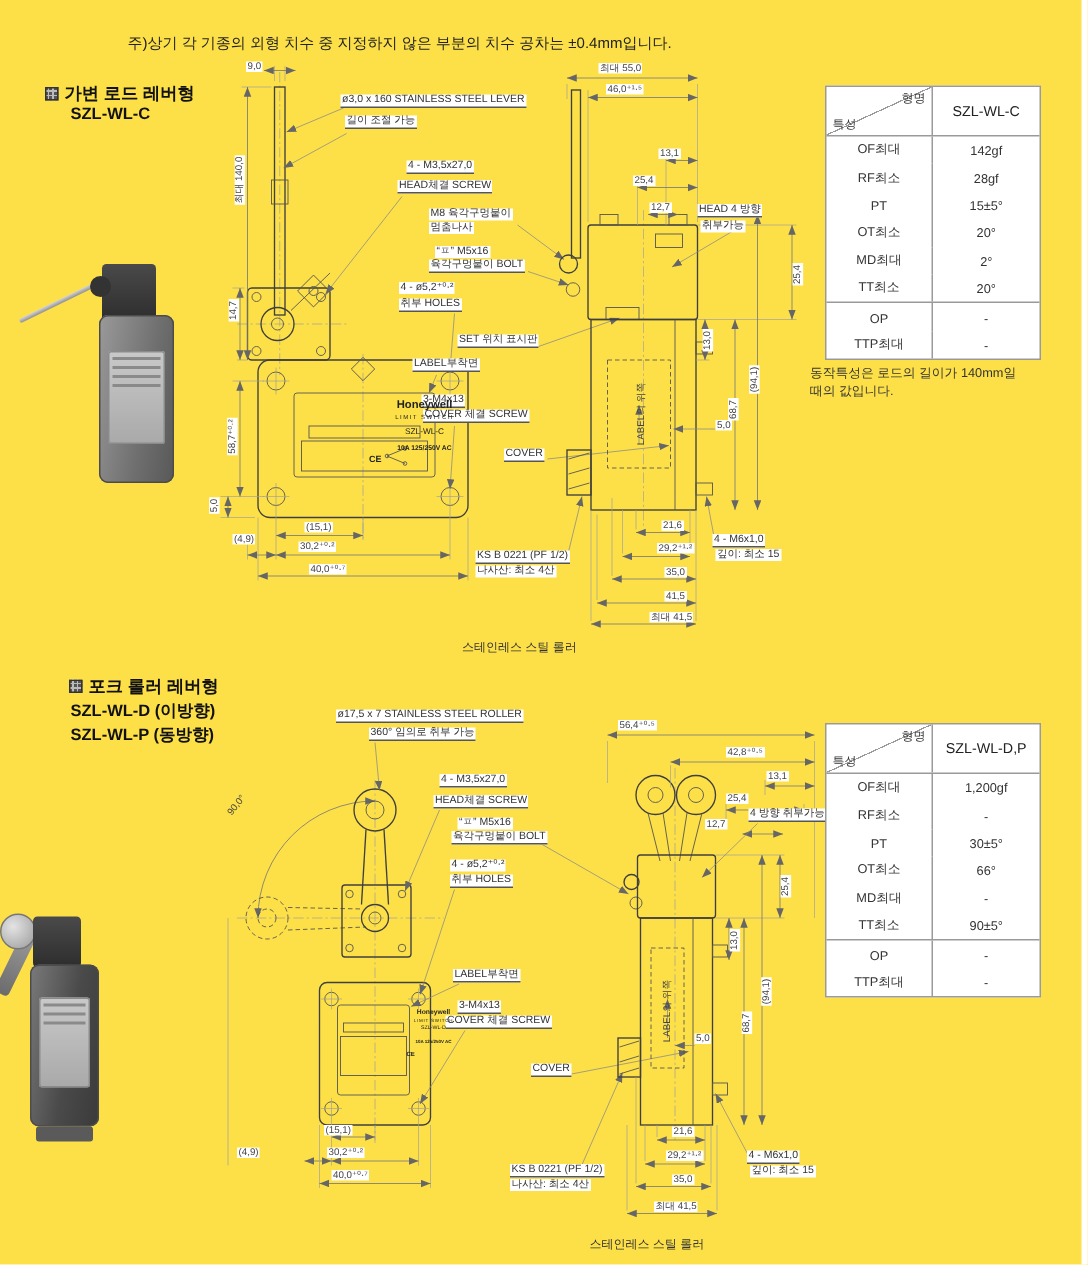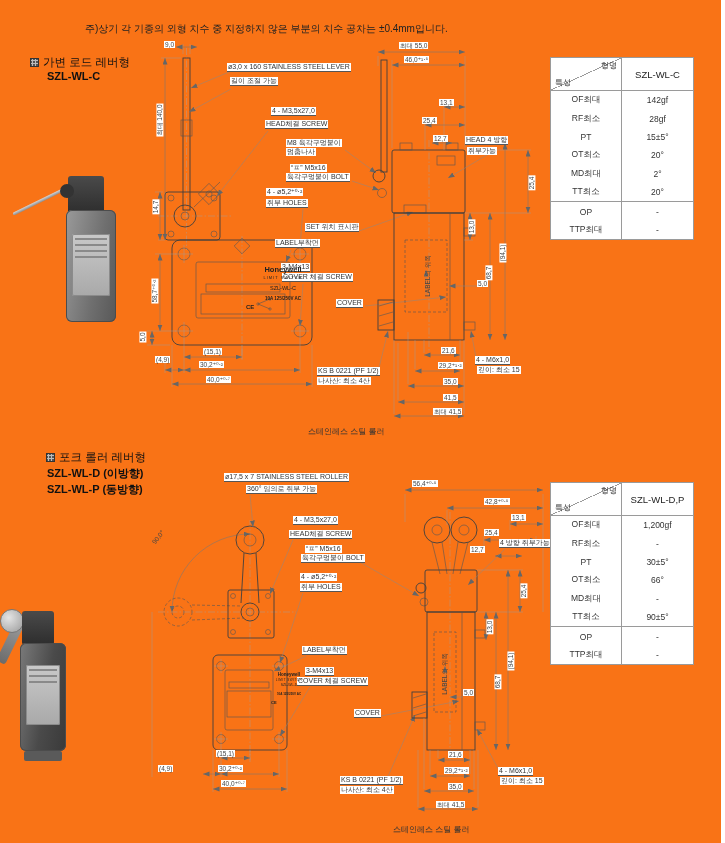--- a/index.html
+++ b/index.html
@@ -1,26 +1,26 @@
 <!DOCTYPE html>
 <html><head>
 <meta charset="utf-8">
 <style>
   html,body{margin:0;padding:0;background:#fff;}
-  #page{position:relative;width:721px;height:843px;background:#f97316;overflow:hidden;
+  #page{position:relative;width:721px;height:843px;background:#fde047;overflow:hidden;
         font-family:"Liberation Sans","DejaVu Sans",sans-serif;color:#222;}
   .lbl{position:absolute;font-size:7px;line-height:1.15;color:#333;white-space:nowrap;
        background:#fff;padding:0 1px;z-index:5;}
   .dimlbl{position:absolute;font-size:6.5px;line-height:1.1;color:#444;white-space:nowrap;
        background:#fff;padding:0 1px;z-index:5;}
   .u{border-bottom:0.5px solid #555;}
   .rot{transform:translate(-50%,-50%) rotate(-90deg);transform-origin:center;}
   .rot50{transform:translate(-50%,-50%) rotate(-52deg);transform-origin:center;}
   .note{position:absolute;left:85px;top:22px;font-size:10px;color:#222;}
-  .sec-title{position:absolute;font-size:11.5px;font-weight:normal;color:#111;}
+  .sec-title{position:absolute;font-size:11.5px;font-weight:bold;color:#111;}
   .sec-sub{position:absolute;font-size:11px;font-weight:bold;color:#111;}
   .grid-icon{display:inline-block;width:9px;height:9px;margin-right:4px;
      background:linear-gradient(#444,#444),linear-gradient(#fff,#fff);
      background:#555;
      box-shadow:inset 0 0 0 1px #333;position:relative;top:1px;
      background-image:linear-gradient(to right,transparent 2px,#bbb 2px,#bbb 3px,transparent 3px,transparent 5px,#bbb 5px,#bbb 6px,transparent 6px),
                       linear-gradient(to bottom,transparent 2px,#bbb 2px,#bbb 3px,transparent 3px,transparent 5px,#bbb 5px,#bbb 6px,transparent 6px);}
   .caption{position:absolute;font-size:8px;color:#333;}
   
   .spec{position:absolute;width:142px;border:1px solid #9a9a9a;background:#fff;z-index:6;}
@@ -508,20 +508,24 @@
       </div>
     <div class="r grp">
         <div class="k">OP</div>
         <div class="v">-</div>
       </div>
     <div class="r">
         <div class="k">TTP최대</div>
         <div class="v">-</div>
       </div>
   </div>
+  <div class="tnote" style="left:540px;top:242px;">
+    <div>동작특성은 로드의 길이가 140mm일</div>
+    <div>때의 값입니다.</div>
+  </div>
 
   <div class="spec" style="left:550px;top:482px;">
     <div class="hd">
       <div class="diag">
         <span class="t1">형명</span>
         <span class="t2">특성</span>
       </div>
       <div class="hdm">SZL-WL-D,P</div>
     </div>
     <div class="r">

